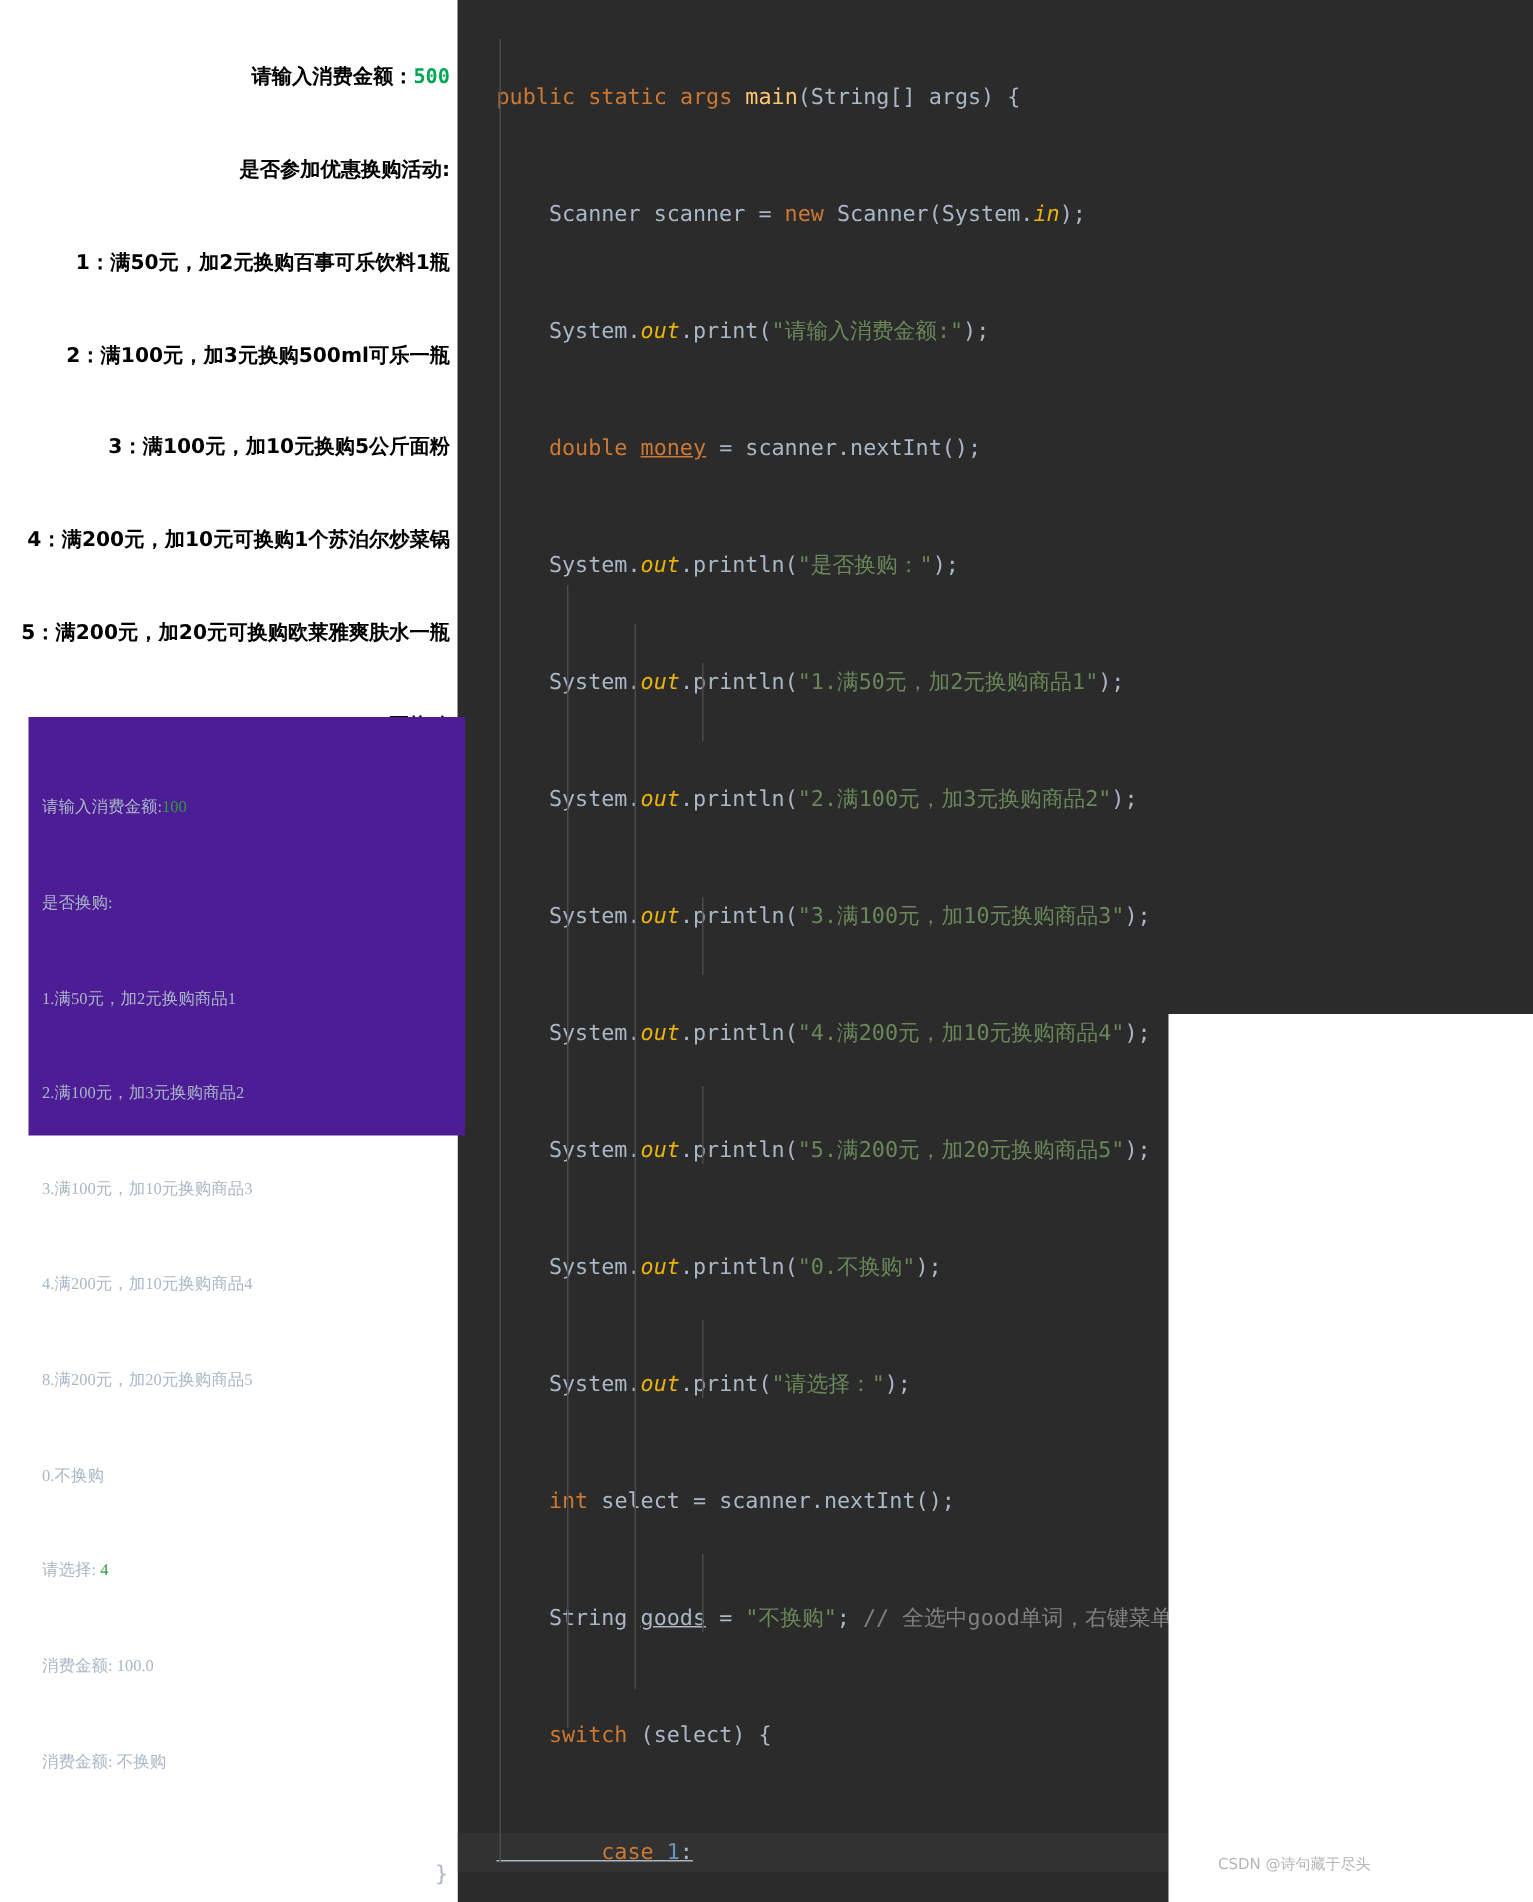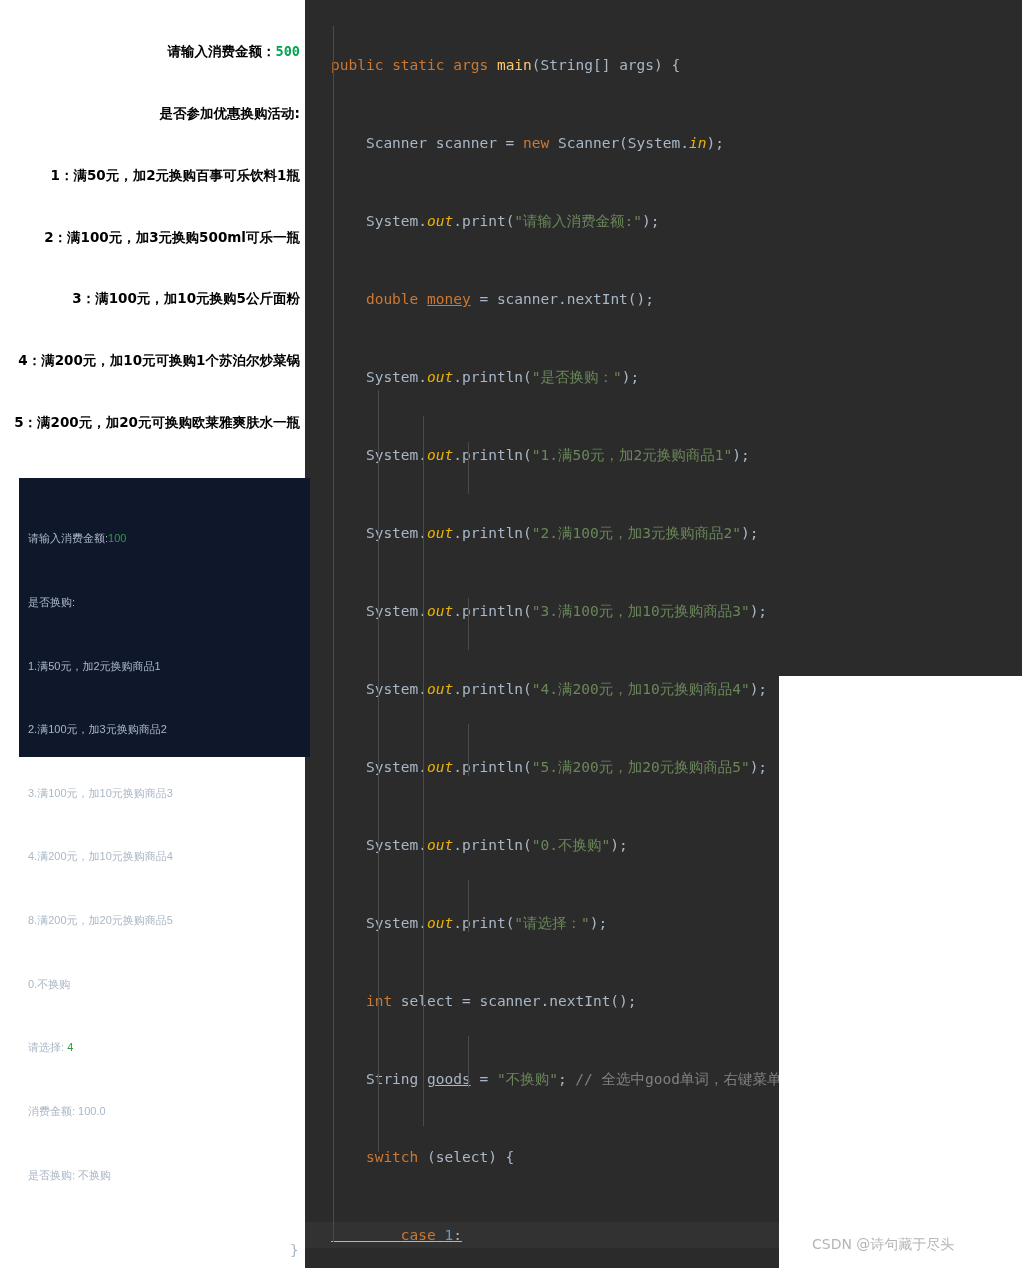--- a/index.html
+++ b/index.html
@@ -15,22 +15,22 @@
     font-family:"DejaVu Sans","Liberation Sans",sans-serif;
     font-size:13.5px;font-weight:bold;line-height:20.6px;color:#000000;
     white-space:pre;
   }
   #top-output .ln{white-space:pre;text-align:right;}
   .g{color:#00a651;font-family:"DejaVu Sans Mono","Liberation Mono",monospace;font-weight:bold;}
 
   
   #console{
     position:absolute;left:19px;top:478px;width:291px;height:279px;
-    background:#0f172a;
-    font-family:Liberation Sans, sans-serif;
+    background:#4c1d95;
+    font-family:Liberation Serif, serif;
     font-size:11px;line-height:21.2px;color:#bbbbbb;
     padding:8px 0 0 9px;box-sizing:border-box;white-space:pre;
   }
   #console .cgreen{color:#2e9c3f;}
   #console .cgrey{color:#a9b7c6;}
   #console .spacer{height:14px;}
 
   
   #editor{
     position:absolute;left:305px;top:0;width:717px;height:1268px;
@@ -70,21 +70,21 @@
   #stray-brace{
     position:absolute;left:290px;top:1242px;
     font-family:"DejaVu Sans Mono","Liberation Mono",monospace;
     font-size:14.5px;color:#a9b7c6;
   }
 
   
   #watermark{
     position:absolute;left:812px;top:1236px;
     font-family:"DejaVu Sans","Liberation Sans",sans-serif;
-    font-size:14px;color:#b5b5b5;white-space:pre;
+    font-size:10px;color:#b5b5b5;white-space:pre;
   }
 </style>
 </head>
 <body>
 
 <div id="top-output">
   <div class="ln"><span>请输入消费金额：</span><span class="g">500</span></div>
   <div class="ln"><span>是否参加优惠换购活动:</span></div>
   <div class="ln"><span>1：满50元，加2元换购百事可乐饮料1瓶</span></div>
   <div class="ln"><span>2：满100元，加3元换购500ml可乐一瓶</span></div>
@@ -167,18 +167,18 @@
   <div><span class="cgrey">请输入消费金额:</span><span class="cgreen">100</span></div>
   <div><span class="cgrey">是否换购:</span></div>
   <div><span class="cgrey">1.满50元，加2元换购商品1</span></div>
   <div><span class="cgrey">2.满100元，加3元换购商品2</span></div>
   <div><span class="cgrey">3.满100元，加10元换购商品3</span></div>
   <div><span class="cgrey">4.满200元，加10元换购商品4</span></div>
   <div><span class="cgrey">8.满200元，加20元换购商品5</span></div>
   <div><span class="cgrey">0.不换购</span></div>
   <div><span class="cgrey">请选择: </span><span class="cgreen">4</span></div>
   <div><span class="cgrey">消费金额: 100.0</span></div>
-  <div><span class="cgrey">是否换购: 不换购</span></div>
+  <div><span class="cgrey">消费金额: 不换购</span></div>
   <div class="spacer"></div>
   
 </div>
 
 <div id="watermark">CSDN @诗句藏于尽头</div>
 
 </body></html>

